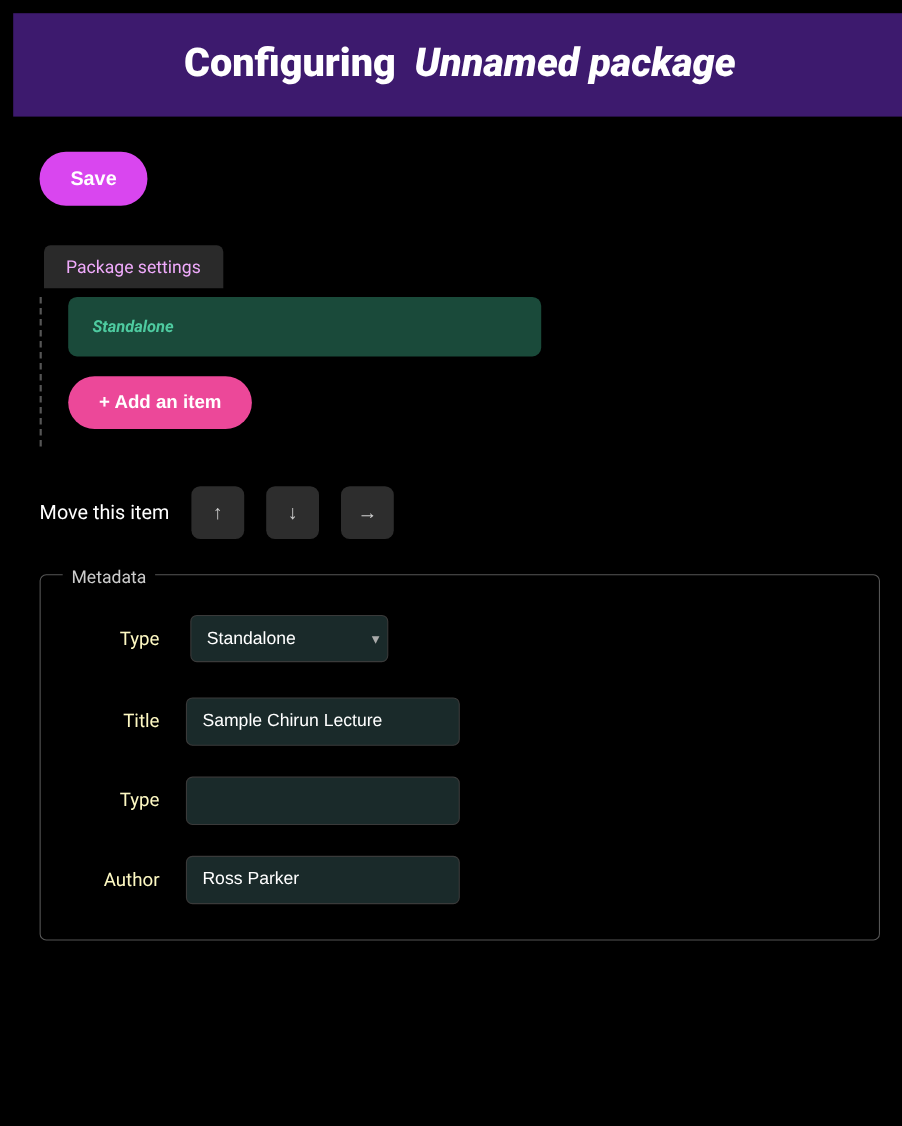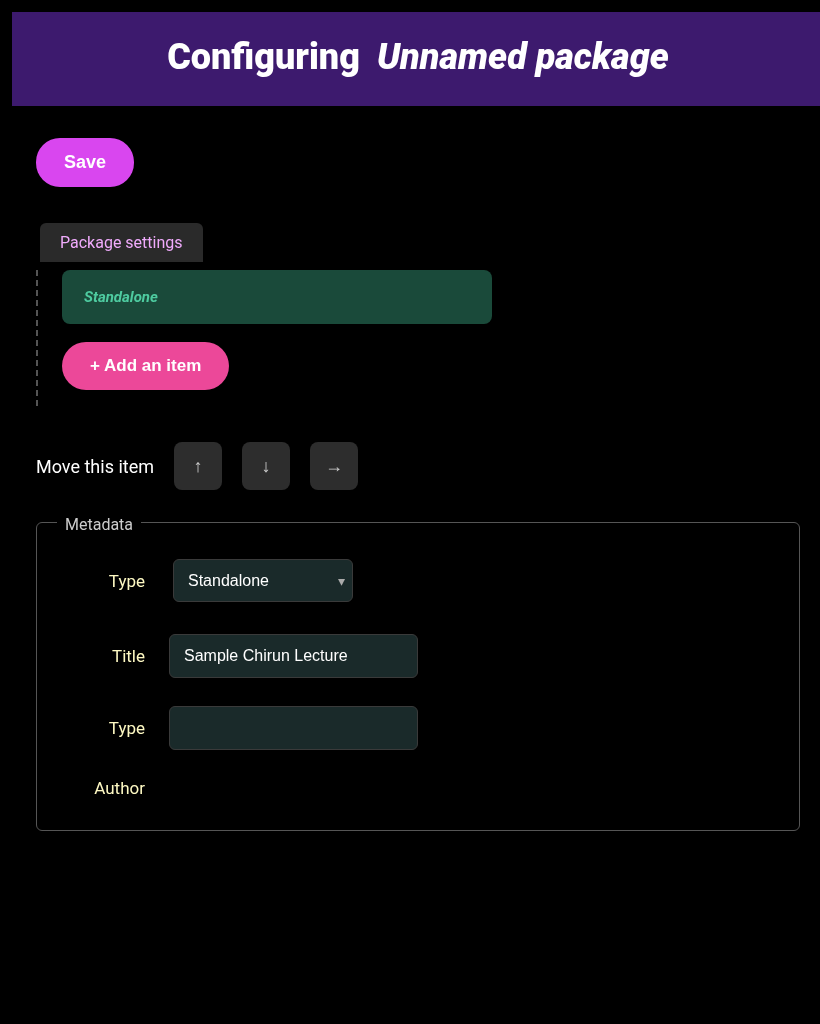--- a/index.html
+++ b/index.html
@@ -282,17 +282,18 @@
       <input class="metadata-input" type="text" value="Sample Chirun Lecture" style="">
     </div>
 
     <div class="metadata-row">
       <span class="metadata-label">Type</span>
       <input class="metadata-input" type="text" value="" style="">
     </div>
 
     <div class="metadata-row">
       <span class="metadata-label">Author</span>
+      <input class="metadata-input" type="text" value="Ross Parker" style="">
     </div>
 
   </div>
 
 </div>
 
 </body></html>

